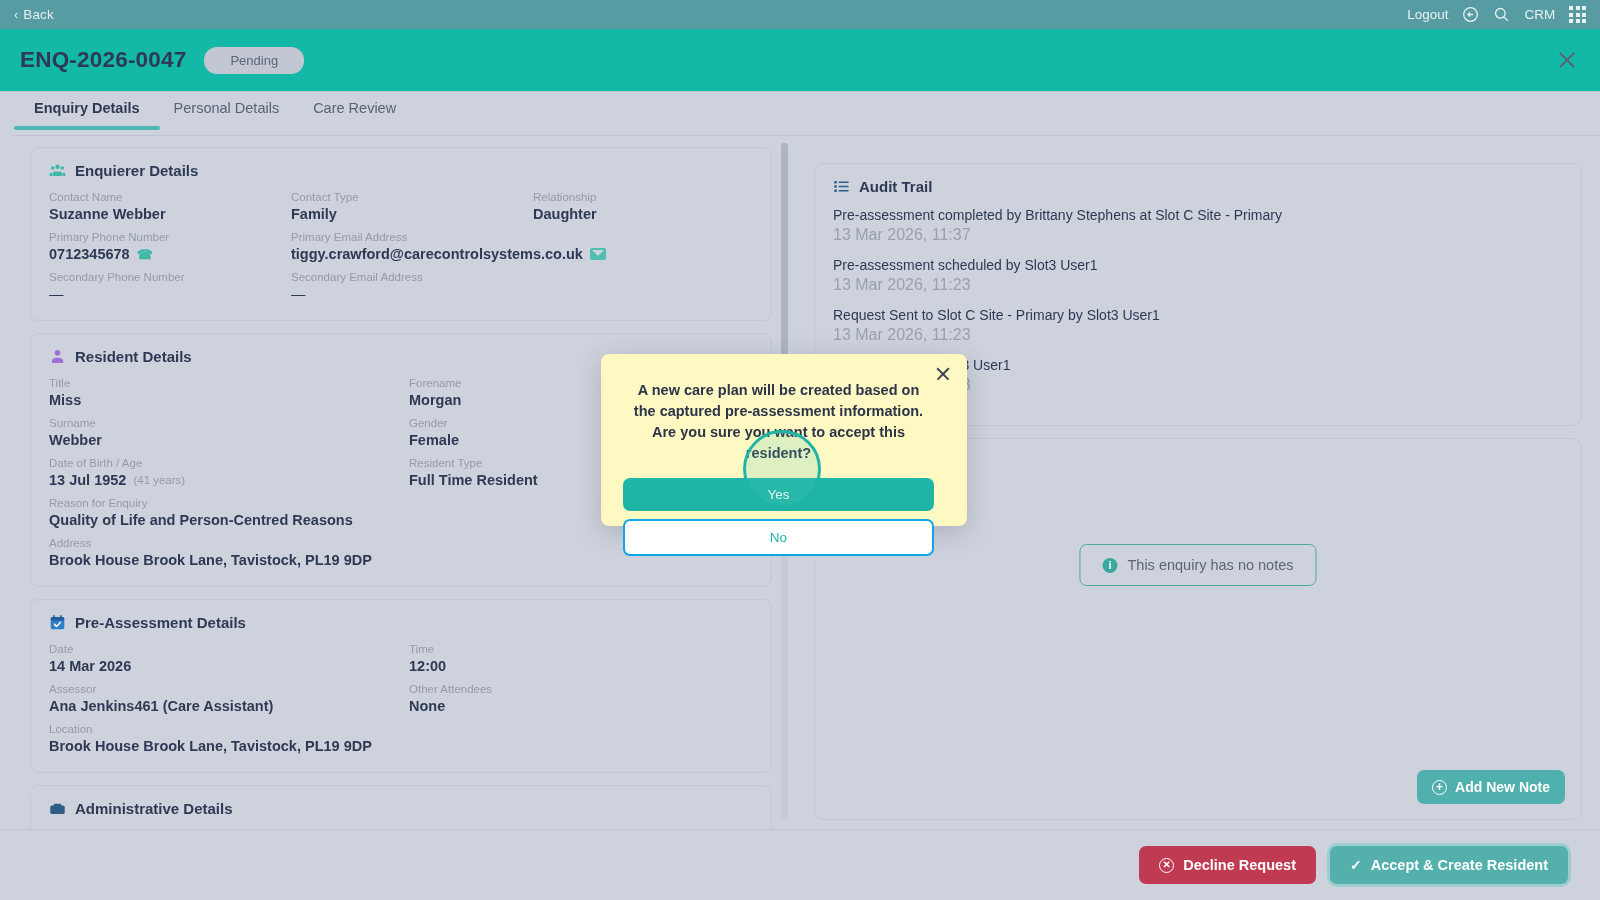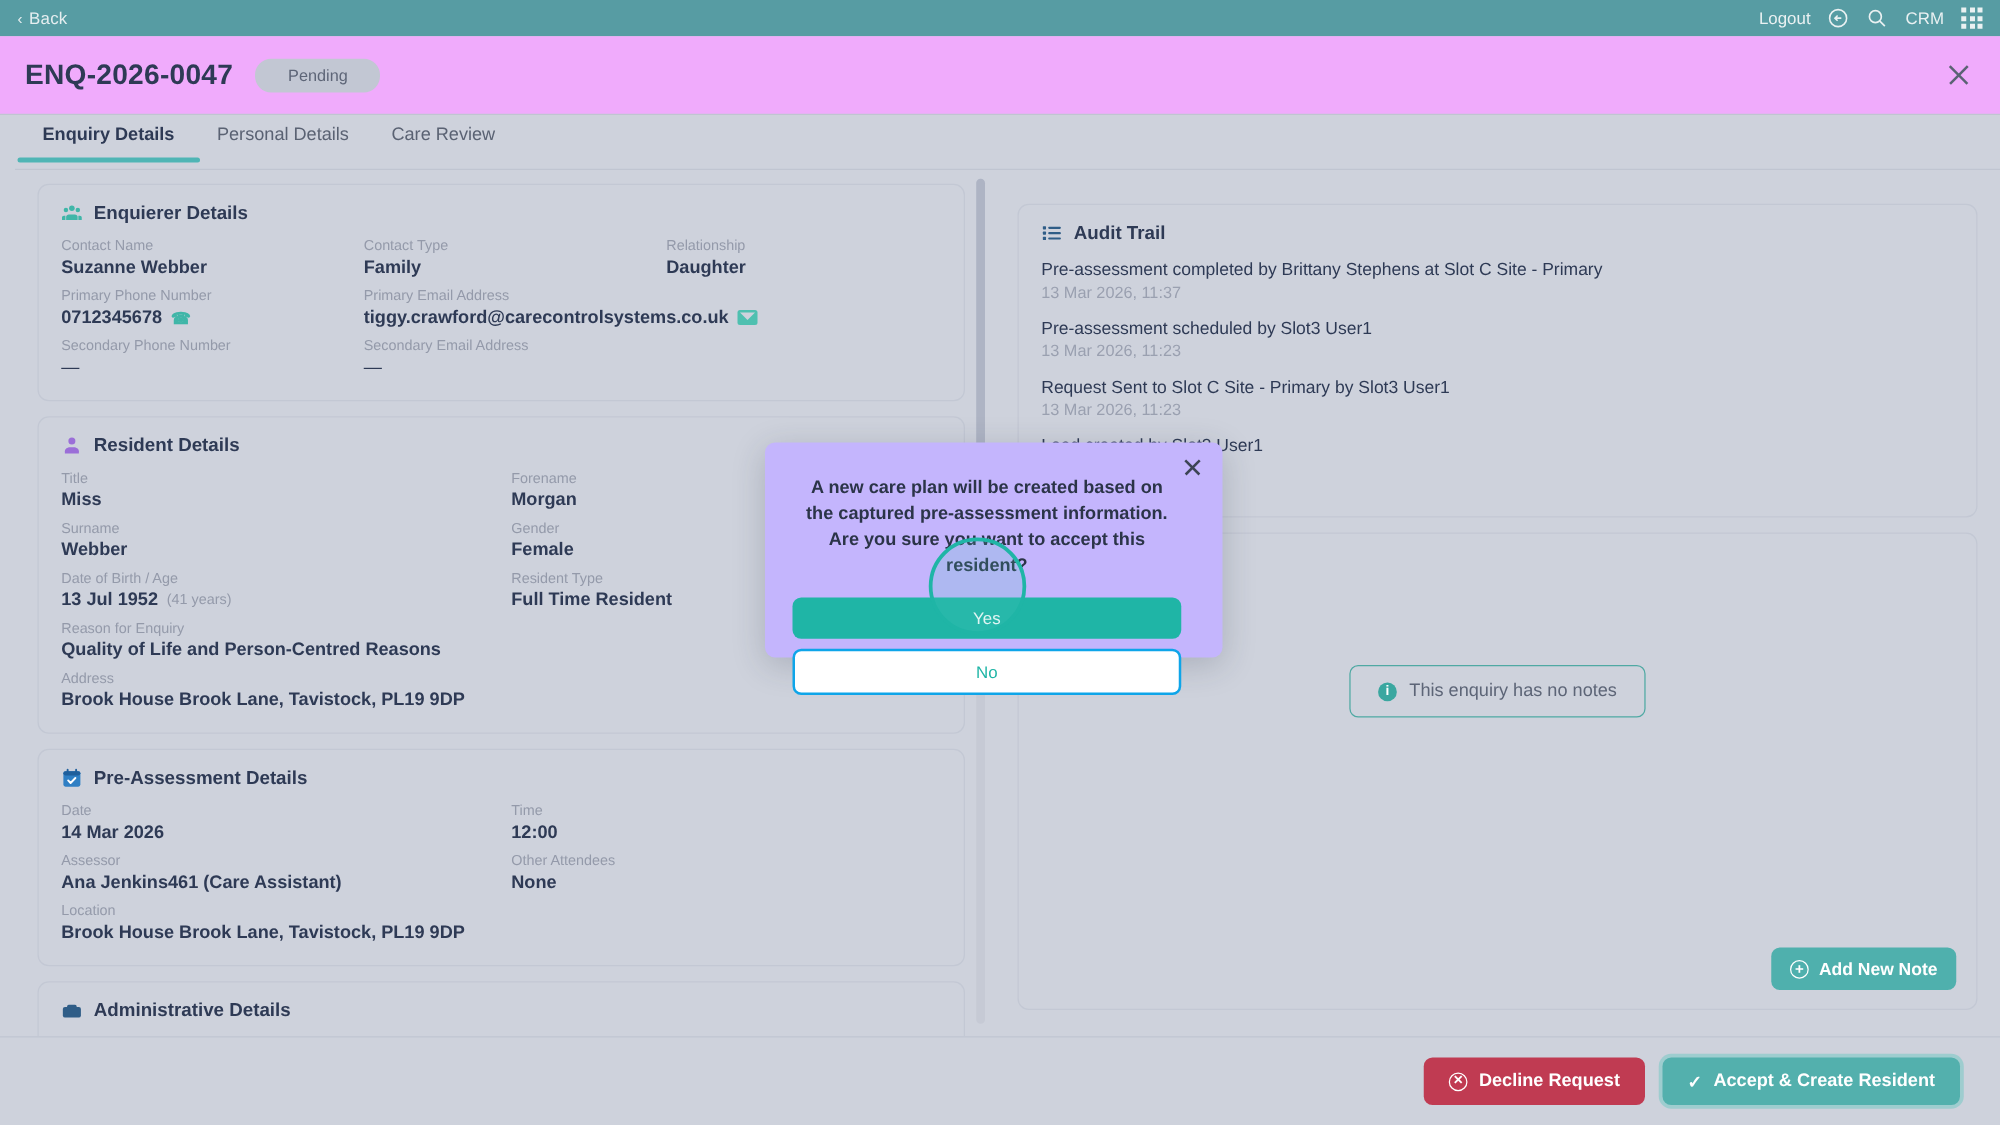--- a/index.html
+++ b/index.html
@@ -25,21 +25,21 @@
   .back-chev { font-size: 12px; line-height: 1; }
   .topbar-right { display: flex; align-items: center; gap: 14px; }
   .topbar-right .tb-text { color: #eaf1f2; font-size: 13.5px; }
   .tb-icon { display: flex; align-items: center; }
   .grid-icon { display: grid; grid-template-columns: repeat(3, 4px); gap: 2.4px; }
   .grid-icon i { display: block; width: 4px; height: 4px; background: #eaf1f2; }
 
   
   .pagehead {
     position: absolute; top: 29px; left: 0; width: 1600px; height: 63px;
-    background: #f0abfc; border-bottom: 1px solid #c0c5d1;
+    background: #14b8a6; border-bottom: 1px solid #c0c5d1;
     display: flex; align-items: center; padding: 0 20px;
   }
   .enq-id { font-size: 22.5px; font-weight: 700; color: #2e3a55; letter-spacing: .2px; }
   .status-pill {
     margin-left: 18px; background: #c2c7d3; color: #5d6577;
     border-radius: 13px; padding: 6px 26px; font-size: 13px;
   }
   .head-close {
     position: absolute; right: 22px; top: 50%; transform: translateY(-50%);
     width: 22px; height: 22px; cursor: pointer;
@@ -106,21 +106,21 @@
   }
   .mail-ico:after {
     content: ""; position: absolute; left: 2px; top: 1.5px;
     width: 0; height: 0; border-left: 6px solid transparent;
     border-right: 6px solid transparent; border-top: 6px solid #ced2dc;
   }
 
   
   .audit-item { margin-bottom: 13px; }
   .audit-text { font-size: 14px; color: #2e3a55; font-weight: 500; }
-  .audit-time { font-size: 13px; color: #9aa0b0; margin-top: 3px; }
+  .audit-time { font-size: 16px; color: #9aa0b0; margin-top: 3px; }
 
   
   .notes-card {
     background: #ced2dc; border: 1px solid #c3c8d4; border-radius: 9px;
     height: 382px; position: relative; margin-top: 12px;
   }
   .notes-empty {
     position: absolute; left: 50%; top: 105px; transform: translateX(-50%);
     border: 1px solid #4fa9a3; border-radius: 7px; padding: 12px 22px;
     display: flex; align-items: center; gap: 10px;
@@ -153,22 +153,22 @@
          display: flex; align-items: center; gap: 9px; }
   .btn-decline { background: #c03b52; }
   .btn-accept  { background: #53b0ad; box-shadow: 0 0 0 3px rgba(118,200,196,.55); }
   .x-circ { width: 15px; height: 15px; border-radius: 50%; border: 1.4px solid #fff;
             display: flex; align-items: center; justify-content: center; font-size: 10px; line-height: 1; }
   .check { font-size: 14px; }
 
   
   .modal {
     position: absolute; left: 601px; top: 354px; width: 366px; height: 172px;
-    background: #c4b5fd; border-radius: 8px; box-shadow: 0 6px 26px rgba(40,50,70,.22);
-    padding: 26px 33px 16px 22px; z-index: 40; margin-left: 11px;
+    background: #fef9c3; border-radius: 8px; box-shadow: 0 6px 26px rgba(40,50,70,.22);
+    padding: 26px 33px 16px 22px; z-index: 40;
   }
   .modal-close { position: absolute; right: 16px; top: 12px; width: 16px; height: 16px; cursor: pointer; }
   .modal-close:before, .modal-close:after {
     content: ""; position: absolute; left: 0; top: 7px; width: 16px; height: 1.6px; background: #3c4454;
   }
   .modal-close:before { transform: rotate(45deg); }
   .modal-close:after  { transform: rotate(-45deg); }
   .modal-msg {
     text-align: center; font-size: 14.5px; line-height: 1.45; color: #2b3448;
     font-weight: 600; padding: 0 6px; margin-bottom: 14px;

